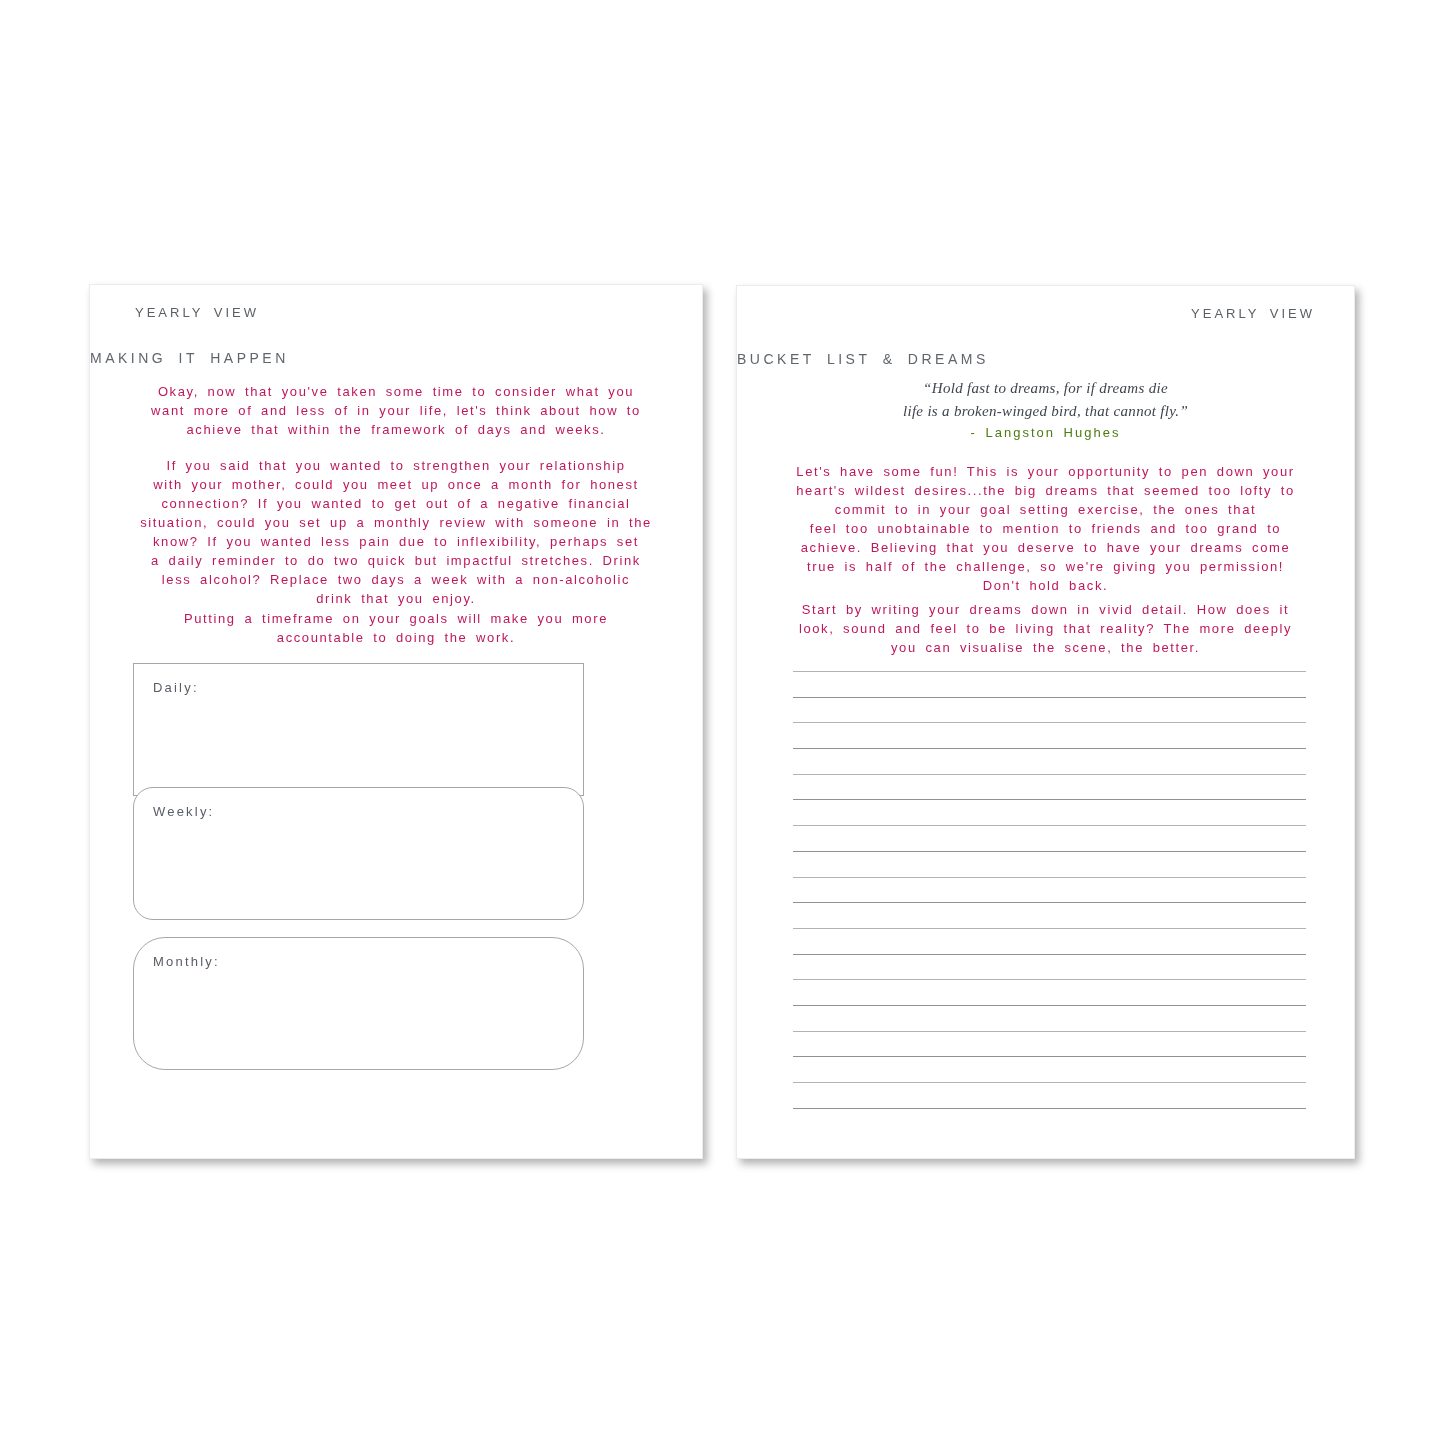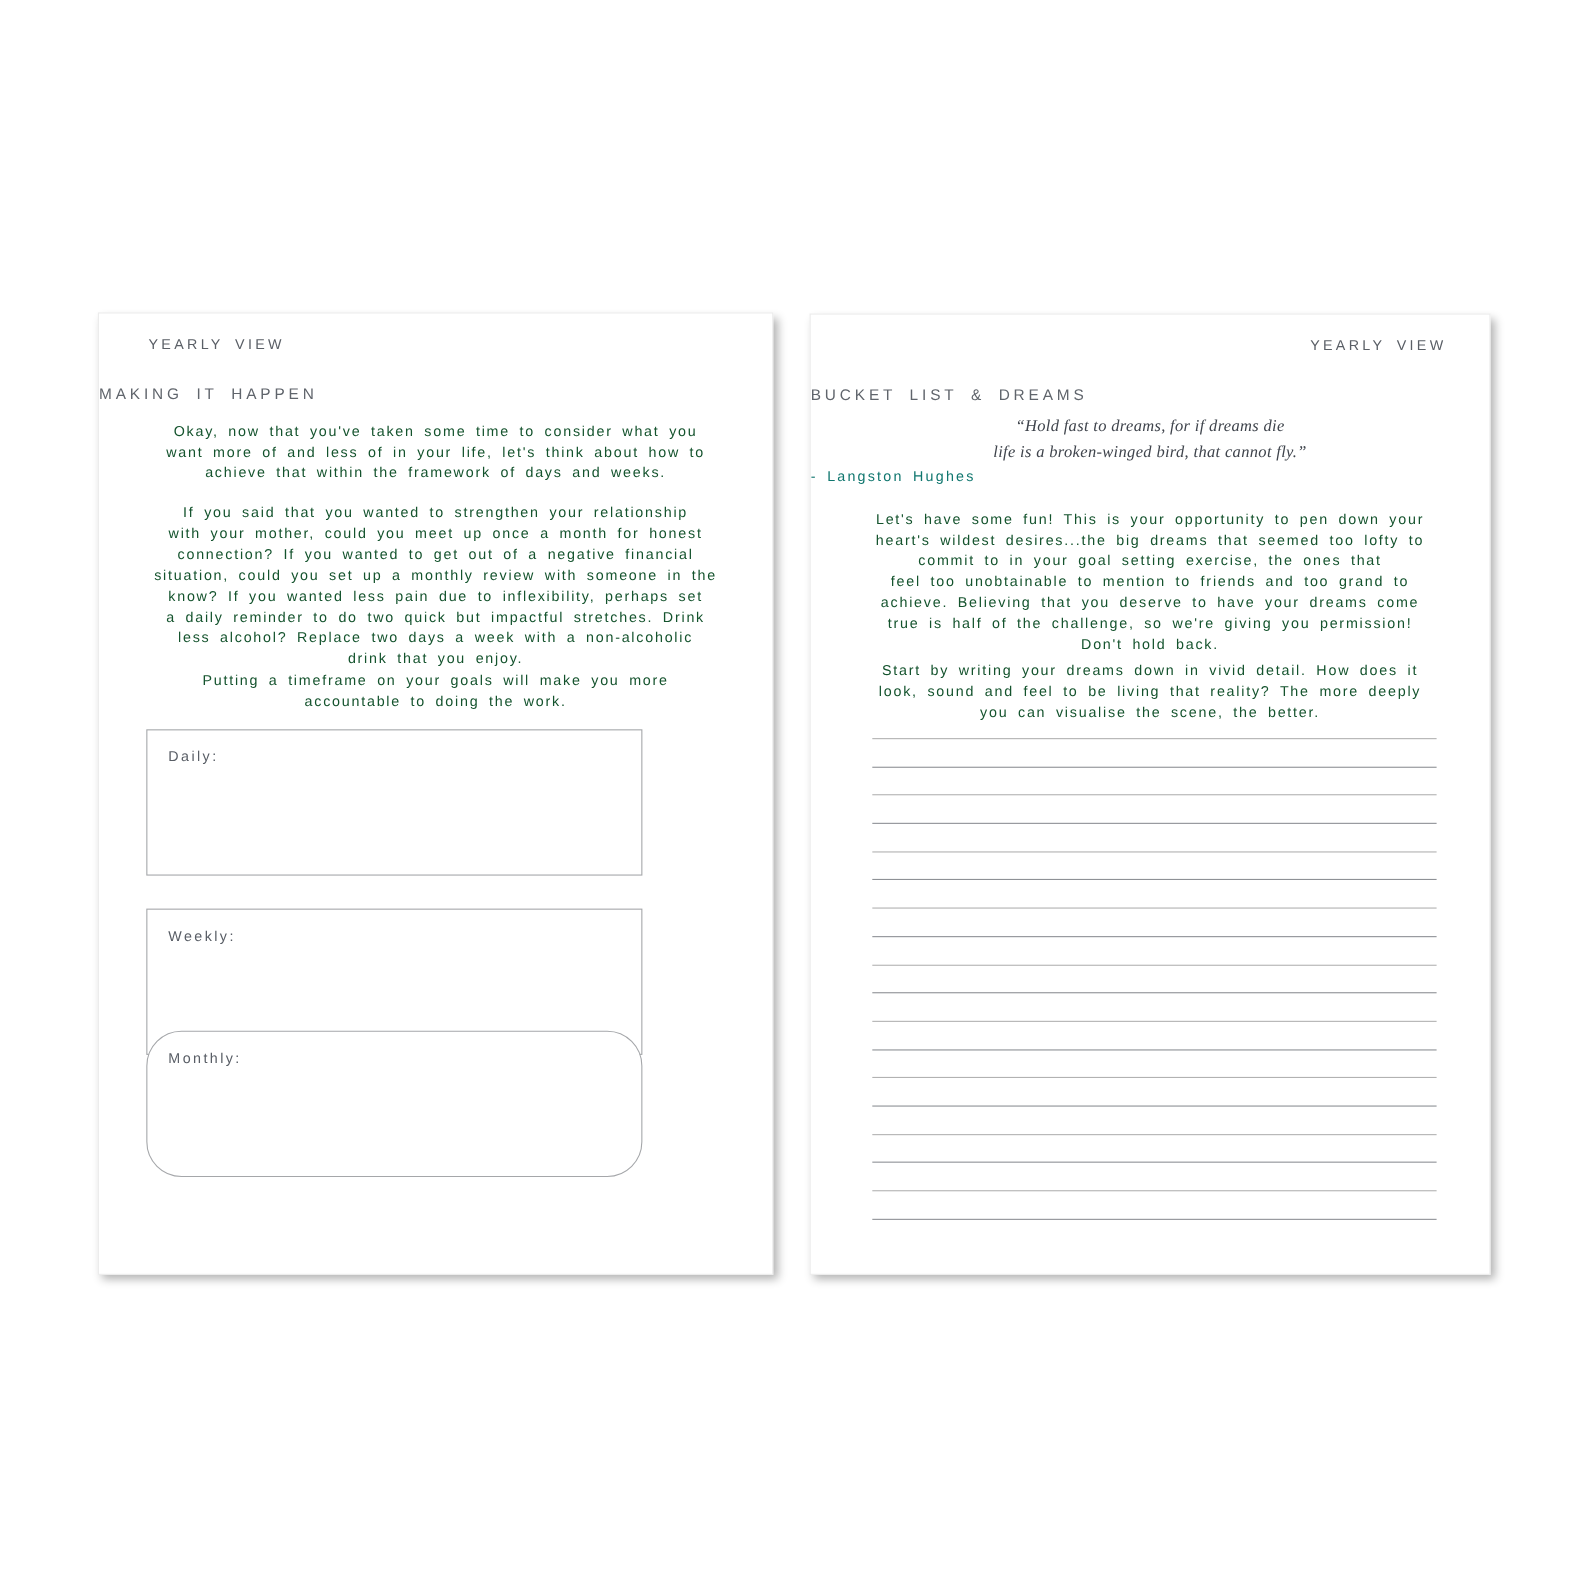--- a/index.html
+++ b/index.html
@@ -45,38 +45,38 @@
   .title-pos{top:65px;}
 
   .para{
     position:absolute;
     left:12px;right:12px;
     text-align:center;
     font-size:13px;
     line-height:19px;
     letter-spacing:1.6px;
     word-spacing:3.5px;
-    color:#14532d;
+    color:#be185d;
     white-space:pre-line;
   }
   .lp-p1{top:97px;}
   .lp-p2{top:171px;}
   .lp-p3{top:324px;}
 
   .goal-box{
     position:absolute;
     left:43px;
     width:451px;
     height:133px;
     border:1px solid #a5a7aa;
     box-sizing:border-box;
     background:#ffffff;
   }
   .box-daily{top:378px;}
-  .box-weekly{top:541px;}
+  .box-weekly{top:502px;border-radius:20px;}
   .box-monthly{top:652px;border-radius:32px;}
   .goal-box .box-label{
     position:absolute;
     left:19px;top:16px;
     font-size:13px;
     letter-spacing:2.2px;
     color:#585d65;
   }
 
   .quote{
@@ -89,27 +89,27 @@
     font-size:15px;
     line-height:23px;
     letter-spacing:0.3px;
     color:#3f444c;
     white-space:pre-line;
   }
   .quote-attr{
     position:absolute;
     left:0;right:0;
     top:139px;
-    text-align:left;
+    text-align:center;
     font-family:"Liberation Sans", sans-serif;
     font-style:normal;
     font-size:13px;
     letter-spacing:2px;
     word-spacing:3px;
-    color:#0f766e;
+    color:#4d7c0f;
   }
   .rp-p1{top:176px;}
   .rp-p2{top:314px;}
 
   .ruled-lines{
     position:absolute;
     left:56px;
     top:385px;
     width:513px;
   }

